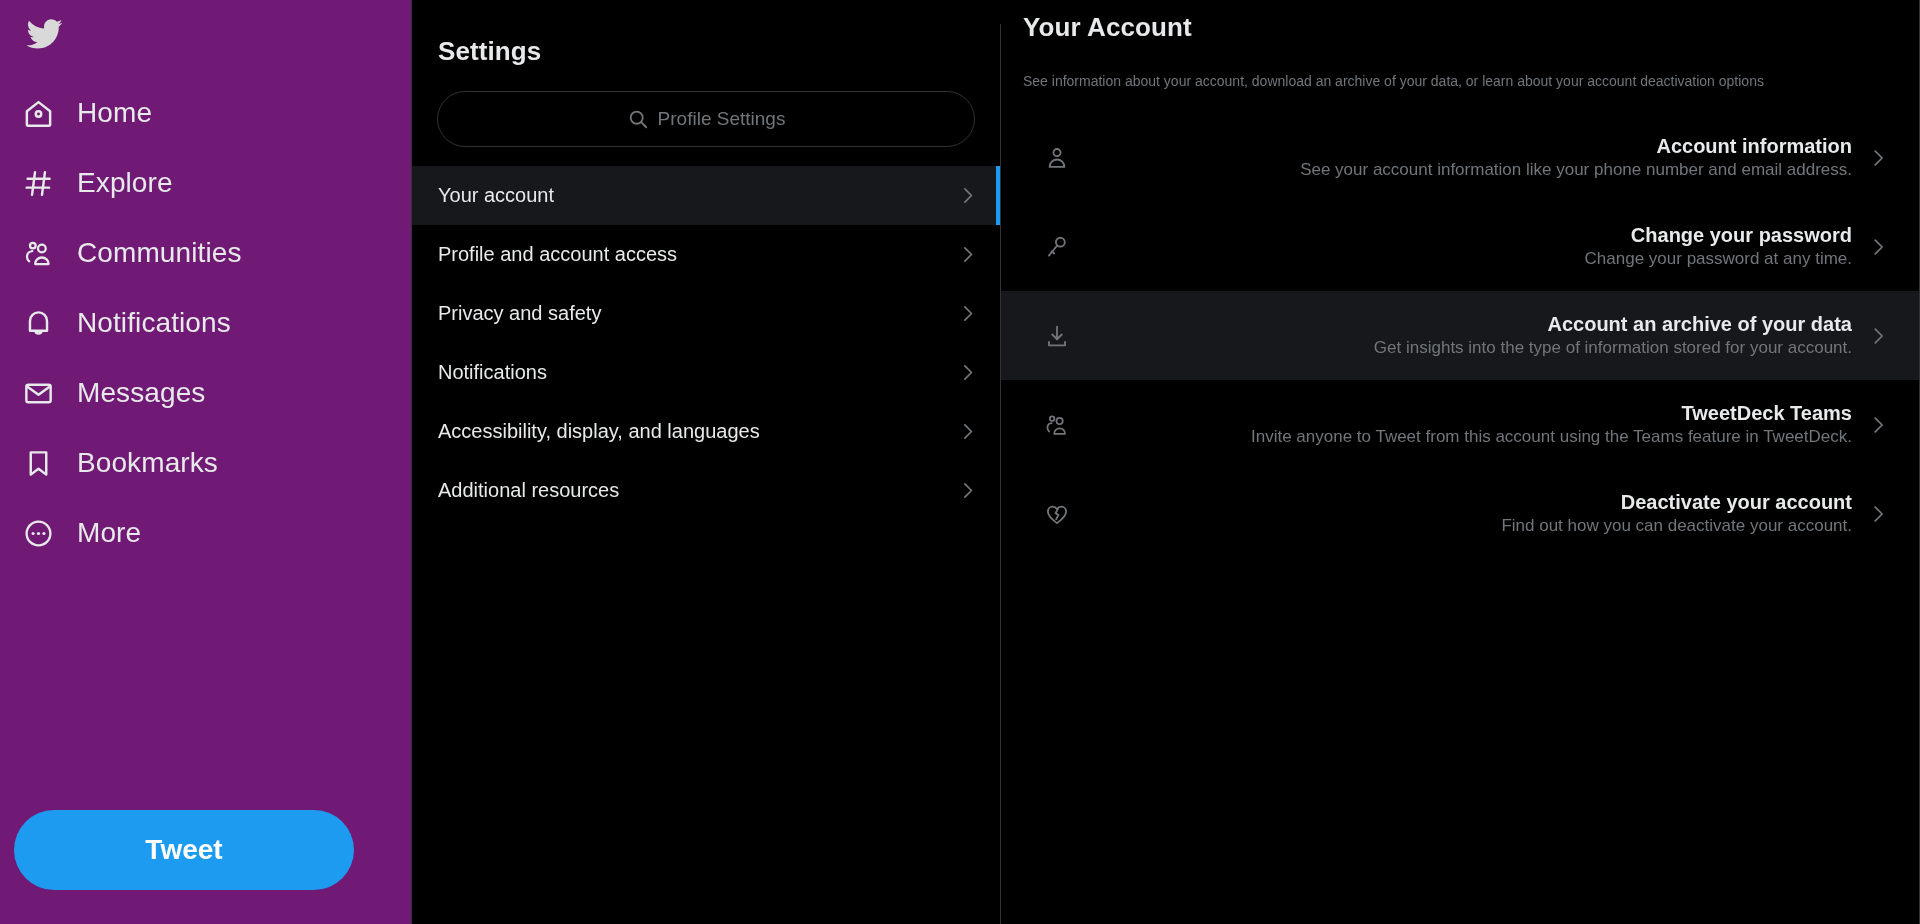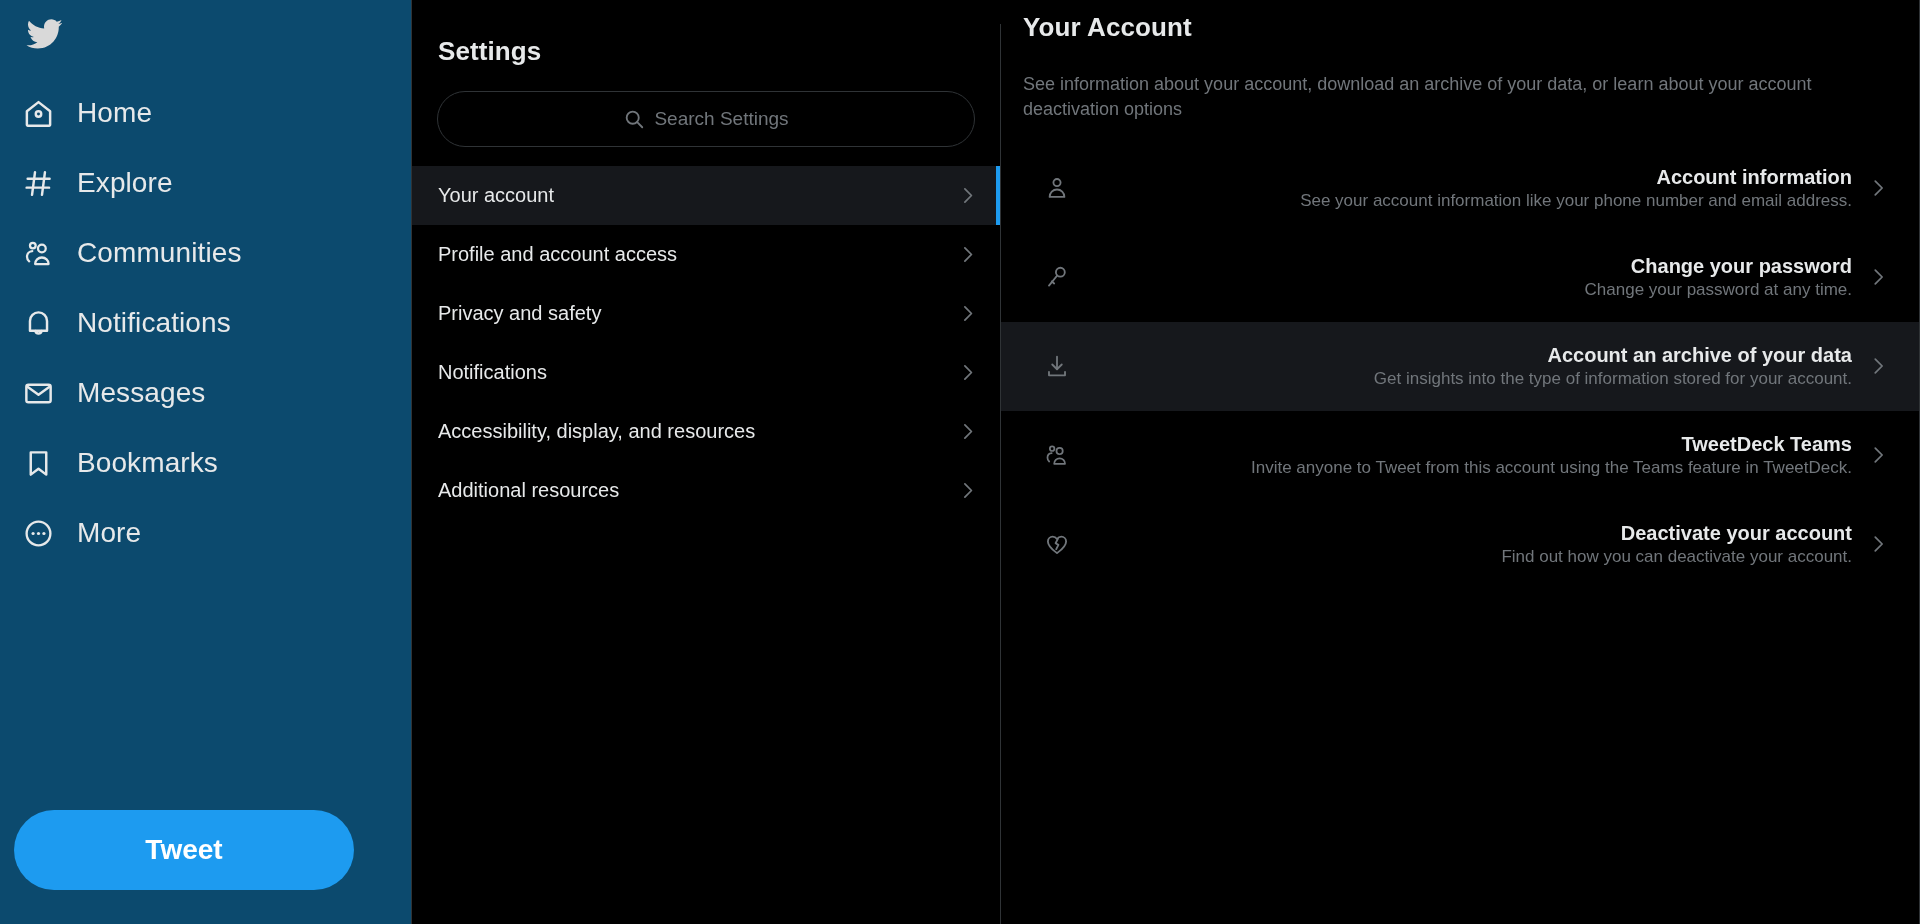--- a/index.html
+++ b/index.html
@@ -15,21 +15,21 @@
     width: 1920px;
     height: 924px;
     background: #000000;
   }
 
   
   .leftnav {
     width: 412px;
     flex: 0 0 412px;
     height: 100%;
-    background: #0c4a6e;
+    background: #701a75;
     border-right: 1px solid #2f3336;
     position: relative;
   }
   .logo-wrap {
     width: 60px;
     height: 60px;
     margin: 4px 0 0 14px;
     display: flex;
     align-items: center;
     justify-content: center;
@@ -169,21 +169,21 @@
   }
   .detail-title {
     font-size: 26px;
     font-weight: bold;
     color: #e7e9ea;
     letter-spacing: 0.1px;
   }
   .detail-desc {
     margin-top: 29px;
     margin-right: 45px;
-    font-size: 18px;
+    font-size: 14px;
     line-height: 1.38;
     color: #71767b;
     max-width: 820px;
   }
 
   .account-list { margin-top: 22px; }
   .account-row {
     display: flex;
     align-items: center;
     min-height: 89px;
@@ -323,21 +323,21 @@
   <section class="settings-col">
     <h1 class="settings-title">Settings</h1>
 
     <div class="search-wrap">
       <span>
         <svg class="search-icon" viewBox="0 0 24 24" fill="none" stroke="currentColor" stroke-width="2" stroke-linecap="round">
           <circle cx="10.6" cy="10.6" r="6.6"></circle>
           <path d="M15.5 15.5 21 21"></path>
         </svg>
       </span>
-      <span class="search-placeholder">Search Settings</span>
+      <span class="search-placeholder">Profile Settings</span>
     </div>
 
     <div class="settings-list">
 
       <div class="settings-item selected">
         <span class="settings-item-label">Your account</span>
         <span>
           <svg class="chev" viewBox="0 0 24 24" fill="none" stroke="currentColor" stroke-width="2" stroke-linecap="round" stroke-linejoin="round">
               <path d="m9 4.5 7.5 7.5L9 19.5"></path>
             </svg>
@@ -365,21 +365,21 @@
       <div class="settings-item">
         <span class="settings-item-label">Notifications</span>
         <span>
           <svg class="chev" viewBox="0 0 24 24" fill="none" stroke="currentColor" stroke-width="2" stroke-linecap="round" stroke-linejoin="round">
               <path d="m9 4.5 7.5 7.5L9 19.5"></path>
             </svg>
         </span>
       </div>
 
       <div class="settings-item">
-        <span class="settings-item-label">Accessibility, display, and resources</span>
+        <span class="settings-item-label">Accessibility, display, and languages</span>
         <span>
           <svg class="chev" viewBox="0 0 24 24" fill="none" stroke="currentColor" stroke-width="2" stroke-linecap="round" stroke-linejoin="round">
               <path d="m9 4.5 7.5 7.5L9 19.5"></path>
             </svg>
         </span>
       </div>
 
       <div class="settings-item">
         <span class="settings-item-label">Additional resources</span>
         <span>

